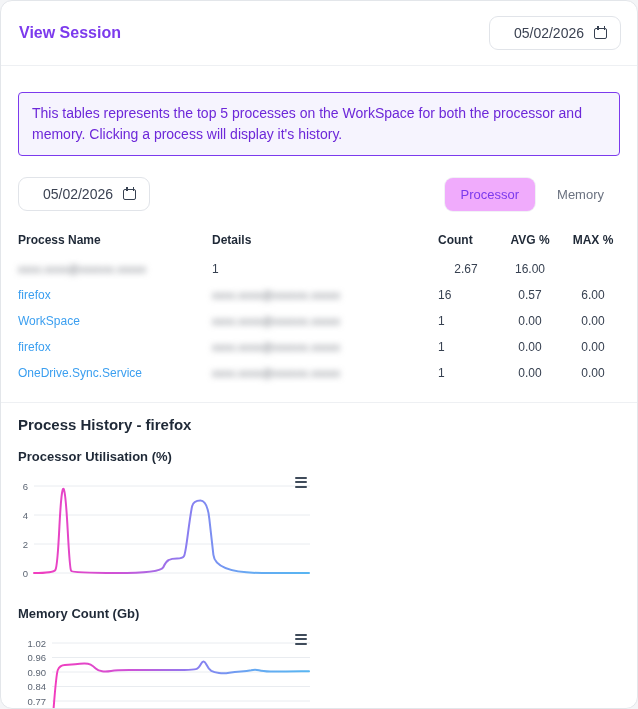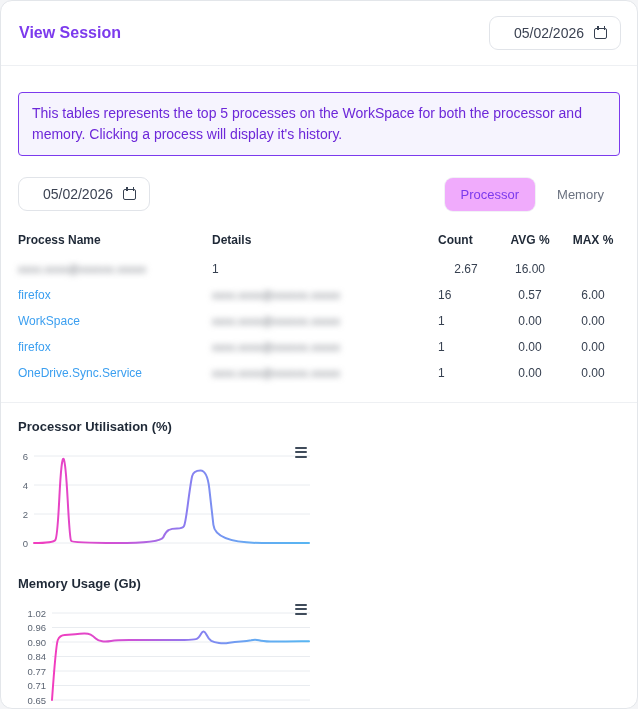--- a/index.html
+++ b/index.html
@@ -136,20 +136,21 @@
           <div class="td-c"><span class="proc-link">OneDrive.Sync.Service</span></div>
           <div class="td-c"><span class="blurred">xxxx.xxxx@xxxxxx.xxxxx</span></div>
           <div class="td-c">1</div>
           <div class="td-ctr">0.00</div>
           <div class="td-ctr">0.00</div>
         </div>
       </div>
 
     <hr class="section-divider">
 
+    <div class="history-title">Process History - firefox</div>
 
     <div class="charts-row" id="chartsRow">
         <div class="chart-card">
           <div class="chart-title">Processor Utilisation (%)</div>
           <div class="chart-menu">
             <span></span>
             <span></span>
             <span></span>
           </div>
           <svg width="293" height="118" viewBox="0 0 293 118" class="chart-svg">
@@ -167,21 +168,21 @@
             <line x1="16" x2="292" y1="45" y2="45" stroke="#e9ecf0" stroke-width="1"></line>
             <text x="10" y="48.5" text-anchor="end" class="tick-label">4</text>
             <line x1="16" x2="292" y1="74" y2="74" stroke="#e9ecf0" stroke-width="1"></line>
             <text x="10" y="77.5" text-anchor="end" class="tick-label">2</text>
             <line x1="16" x2="292" y1="103" y2="103" stroke="#e9ecf0" stroke-width="1"></line>
             <text x="10" y="106.5" text-anchor="end" class="tick-label">0</text>
             <path d="M 16.0 103.0 Q 35.3 103.0 37.3 100.1 Q 39.4 97.2 41.4 56.6 Q 43.5 16.0 45.6 18.9 Q 47.6 21.8 49.7 60.2 Q 51.8 98.7 53.1 100.8 Q 54.5 103.0 98.5 103.0 Q 142.5 103.0 145.3 97.2 Q 148.0 91.4 150.8 90.0 Q 153.5 88.5 159.0 88.5 Q 164.5 88.5 165.9 86.3 Q 167.3 84.2 170.0 63.1 Q 172.8 42.1 174.1 36.3 Q 175.5 30.5 182.4 30.5 Q 189.3 30.5 191.3 48.6 Q 193.4 66.8 195.4 84.9 Q 197.5 103.0 244.3 103.0 L 291.0 103.0" fill="none" stroke="url(#grad0)" stroke-width="2" stroke-linejoin="round" stroke-linecap="round"></path>
           </svg>
         </div>
         <div class="chart-card">
-          <div class="chart-title">Memory Usage (Gb)</div>
+          <div class="chart-title">Memory Count (Gb)</div>
           <div class="chart-menu">
             <span></span>
             <span></span>
             <span></span>
           </div>
           <svg width="293" height="118" viewBox="0 0 293 118" class="chart-svg">
             <defs>
               <linearGradient id="grad1" x1="0" y1="0" x2="1" y2="0">
                 <stop offset="0%" stop-color="#f23dbe"></stop>
                 <stop offset="30%" stop-color="#cf52d6"></stop>

